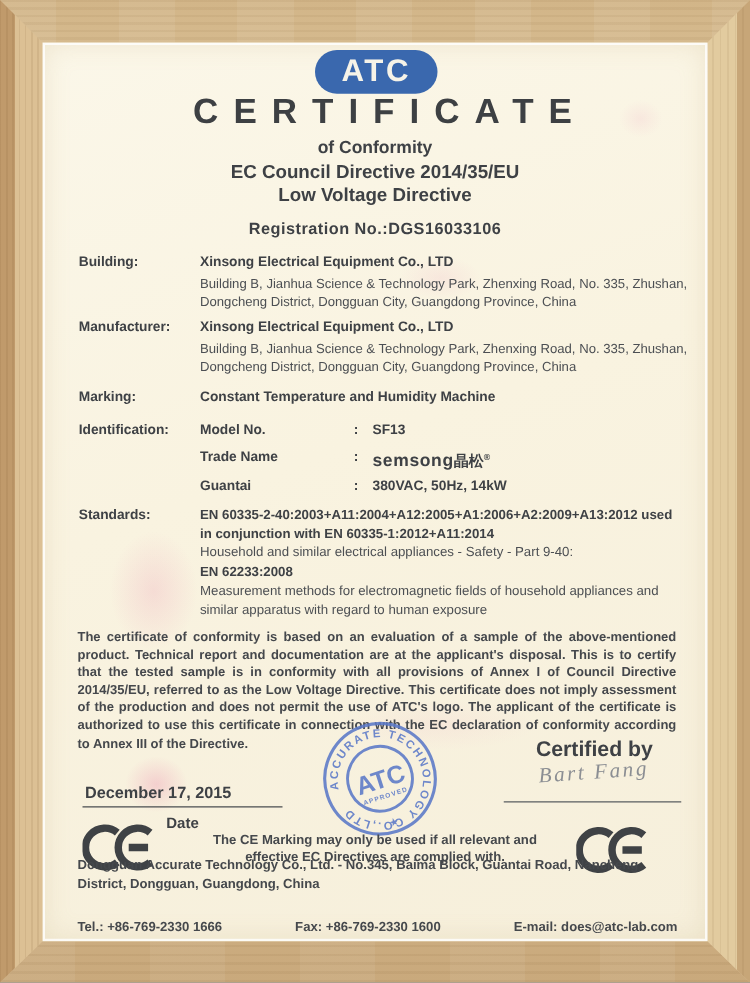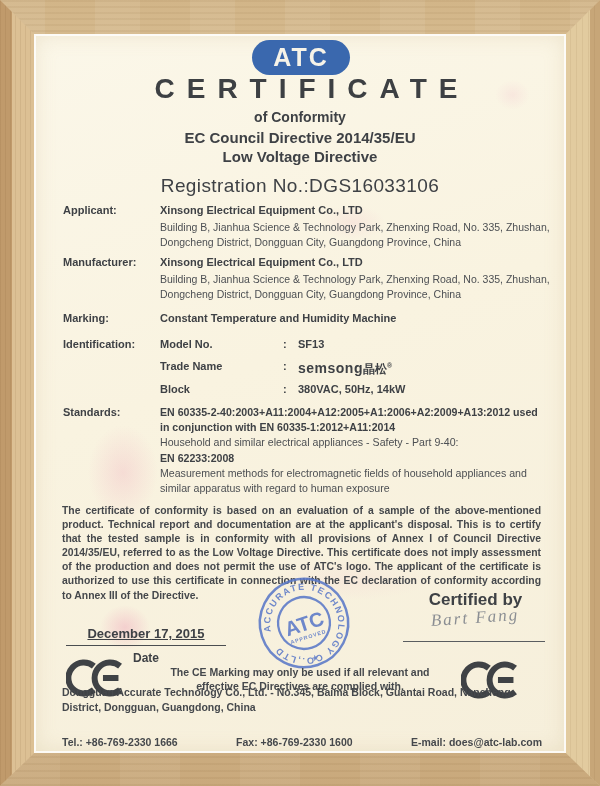--- a/index.html
+++ b/index.html
@@ -35,40 +35,40 @@
   .abs{position:absolute;}
   .ctr{text-align:center;left:34px;width:532px;}
   .ink{color:#3e4145;}
   .atc-pill{position:absolute;left:252px;top:40px;width:98px;height:35px;border-radius:18px;
       background:#3a68ae;color:#f6f3e8;font-weight:bold;font-size:25px;letter-spacing:2px;
       display:flex;align-items:center;justify-content:center;}
   .cert-title{top:73px;font-size:28px;font-weight:bold;letter-spacing:12px;color:#3d4043;padding-left:12px;}
   .of-conf{top:109px;font-size:14px;font-weight:bold;}
   .dir1{top:129px;font-size:15px;font-weight:bold;}
   .dir2{top:148px;font-size:15px;font-weight:bold;}
-  .regno{top:175px;font-size:19px;font-weight:normal;letter-spacing:.4px;}
+  .regno{top:175px;font-size:13px;font-weight:bold;letter-spacing:.4px;}
   .flabel{left:63px;font-size:11px;font-weight:bold;color:#3e4145;}
   .fname{left:160px;font-size:11px;font-weight:bold;color:#3e4145;}
   .faddr{left:160px;width:392px;font-size:10.5px;line-height:15px;color:#4c4f53;}
   .idrow{left:160px;font-size:11px;font-weight:bold;color:#3e4145;display:flex;}
   .idrow .lbl{width:123px;}
   .idrow .col{width:15px;}
   .semsong{font-size:14px;letter-spacing:.5px;}
   .cjk{font-size:12px;}
   .reg-sup{font-size:7px;vertical-align:super;}
   .stdblock{left:160px;top:405px;width:386px;font-size:10.6px;line-height:15.2px;color:#4c4f53;}
   .stdblock .bold{font-weight:bold;color:#3e4145;}
   .bodypara{left:62px;top:504px;width:479px;font-size:10.4px;line-height:14.1px;
       font-weight:bold;text-align:justify;color:#45484c;}
   
   .certby{left:408px;top:590px;width:135px;text-align:center;font-size:17px;font-weight:bold;color:#3e4145;}
   .sig{left:405px;top:608px;width:140px;text-align:center;font-family:"Liberation Serif",serif;
       font-style:italic;font-size:17px;color:#8b8e93;letter-spacing:2px;transform:rotate(-4deg);}
   .sigline{left:403px;top:641px;width:142px;border-top:1.2px solid #5a5d60;height:0;}
-  .dateval{left:68px;top:626px;width:156px;text-align:center;font-size:13px;font-weight:bold;color:#3e4145;text-decoration:underline;}
+  .dateval{left:68px;top:626px;width:156px;font-size:13px;font-weight:bold;color:#3e4145;}
   .dateline{left:66px;top:645px;width:160px;border-top:1.5px solid #4a4d50;height:0;}
   .datelbl{left:66px;top:651px;width:160px;text-align:center;font-size:12px;font-weight:bold;color:#3e4145;}
   .stampbox{left:256px;top:575px;width:96px;height:96px;transform:rotate(-18deg);opacity:.88;}
   .ce{width:62px;height:40px;}
   .ce-left{left:66px;top:658px;}
   .ce-right{left:461px;top:660px;}
   .cenote{left:155px;top:665px;width:290px;text-align:center;font-size:10.5px;font-weight:bold;
       line-height:14px;color:#45484c;}
   .coaddr{left:62px;top:685px;width:480px;font-size:10.5px;font-weight:bold;line-height:14.5px;color:#45484c;}
   .contacts{left:62px;top:736px;width:480px;display:flex;justify-content:space-between;
@@ -96,21 +96,21 @@
 
   <div class="atc-pill">
     <span>ATC</span>
   </div>
   <div class="abs ctr of-conf ink">of Conformity</div>
   <div class="abs ctr cert-title">CERTIFICATE</div>
   <div class="abs ctr dir1 ink">EC Council Directive 2014/35/EU</div>
   <div class="abs ctr dir2 ink">Low Voltage Directive</div>
   <div class="abs ctr regno ink">Registration No.:DGS16033106</div>
 
-  <div class="abs flabel" style="top:204px">Applicant:</div>
+  <div class="abs flabel" style="top:204px">Building:</div>
   <div class="abs fname" style="top:204px">Xinsong Electrical Equipment Co., LTD</div>
   <div class="abs faddr" style="top:220px">Building B, Jianhua Science &amp; Technology Park, Zhenxing Road, No. 335, Zhushan, Dongcheng District, Dongguan City, Guangdong Province, China</div>
 
   <div class="abs flabel" style="top:256px">Manufacturer:</div>
   <div class="abs fname" style="top:256px">Xinsong Electrical Equipment Co., LTD</div>
   <div class="abs faddr" style="top:272px">Building B, Jianhua Science &amp; Technology Park, Zhenxing Road, No. 335, Zhushan, Dongcheng District, Dongguan City, Guangdong Province, China</div>
 
   <div class="abs flabel" style="top:312px">Marking:</div>
   <div class="abs fname" style="top:312px">Constant Temperature and Humidity Machine</div>
 
@@ -119,21 +119,21 @@
     <span class="lbl">Model No.</span>
     <span class="col">:</span>
     <span>SF13</span>
   </div>
   <div class="abs idrow" style="top:360px">
     <span class="lbl">Trade Name</span>
     <span class="col">:</span>
     <span><span class="semsong">semsong</span><span class="cjk">晶松</span><span class="reg-sup">®</span></span>
   </div>
   <div class="abs idrow" style="top:383px">
-    <span class="lbl">Block</span>
+    <span class="lbl">Guantai</span>
     <span class="col">:</span>
     <span>380VAC, 50Hz, 14kW</span>
   </div>
 
   <div class="abs flabel" style="top:406px">Standards:</div>
   <div class="abs stdblock">
     <div class="bold">EN 60335-2-40:2003+A11:2004+A12:2005+A1:2006+A2:2009+A13:2012 used in conjunction with EN 60335-1:2012+A11:2014</div>
     <div>Household and similar electrical appliances - Safety - Part 9-40:</div>
     <div class="bold">EN 62233:2008</div>
     <div>Measurement methods for electromagnetic fields of household appliances and similar apparatus with regard to human exposure</div>

